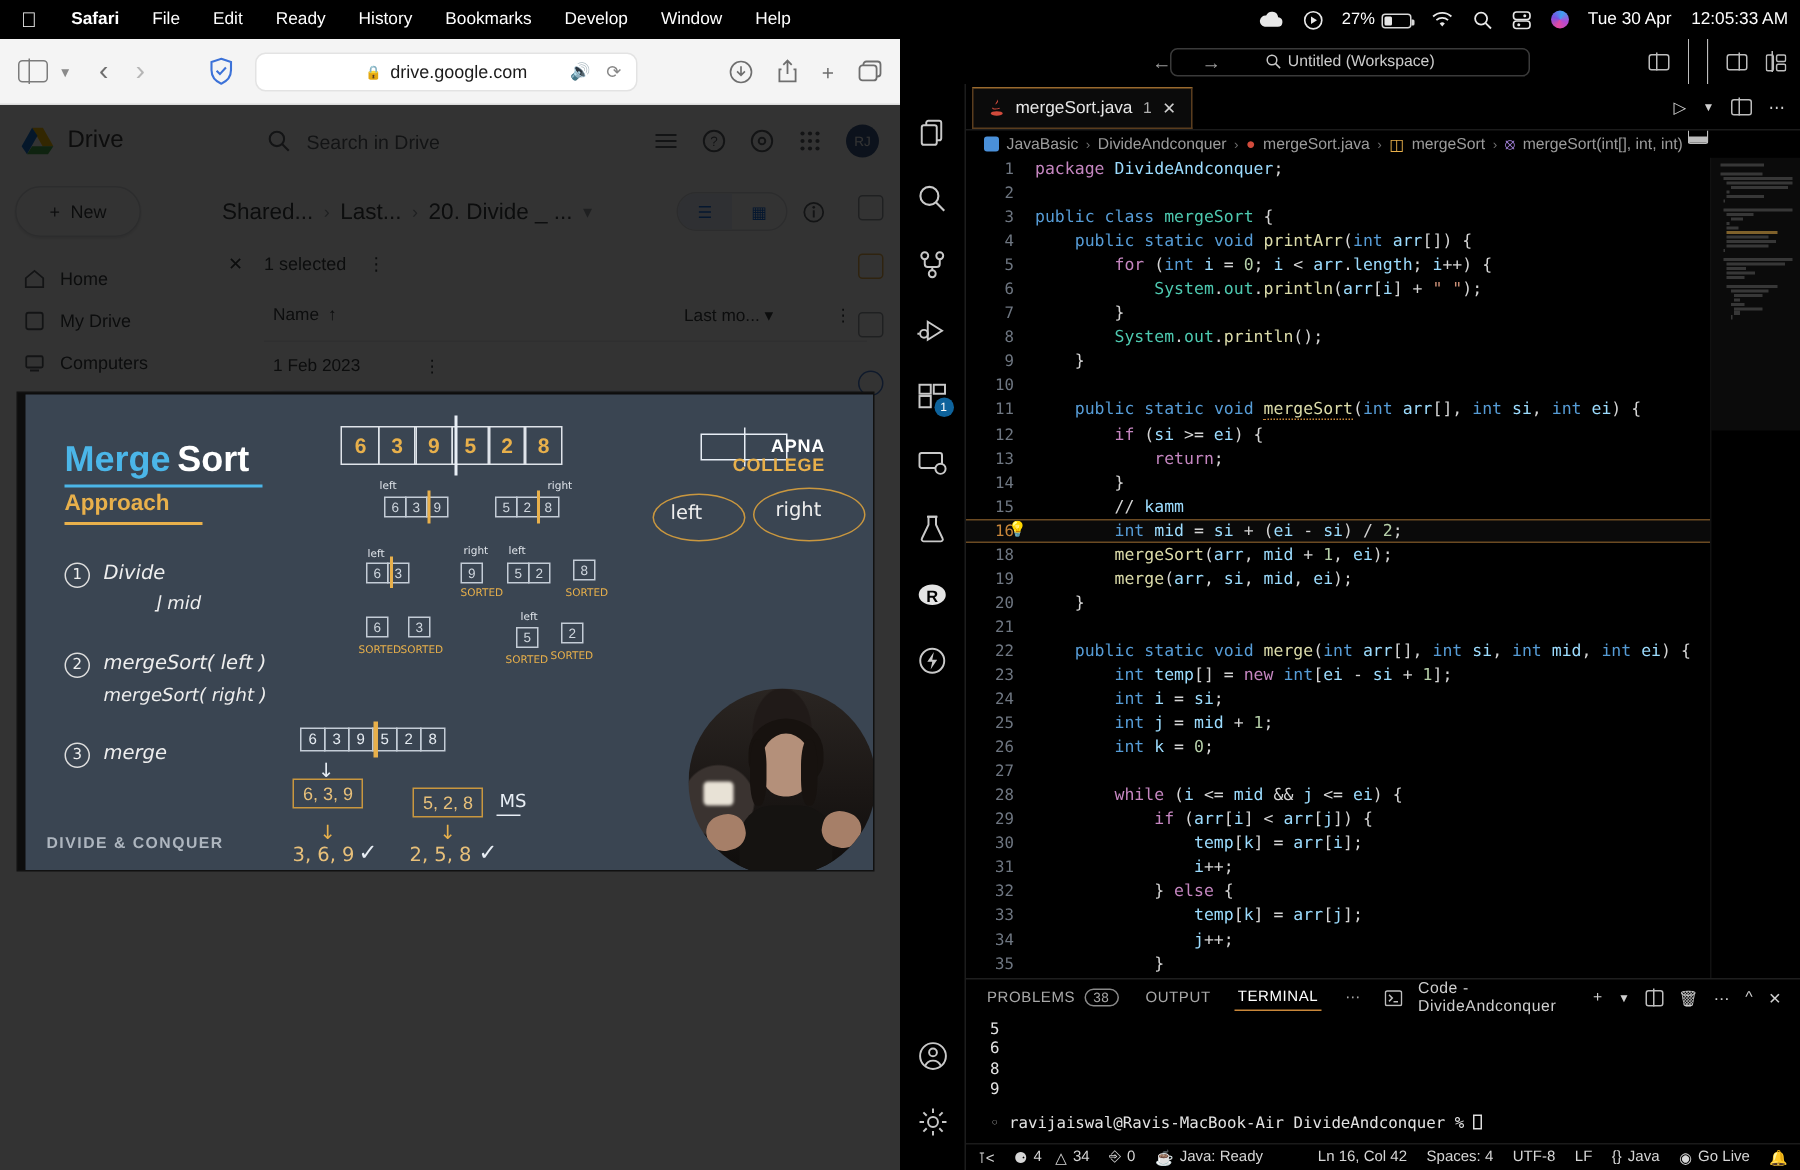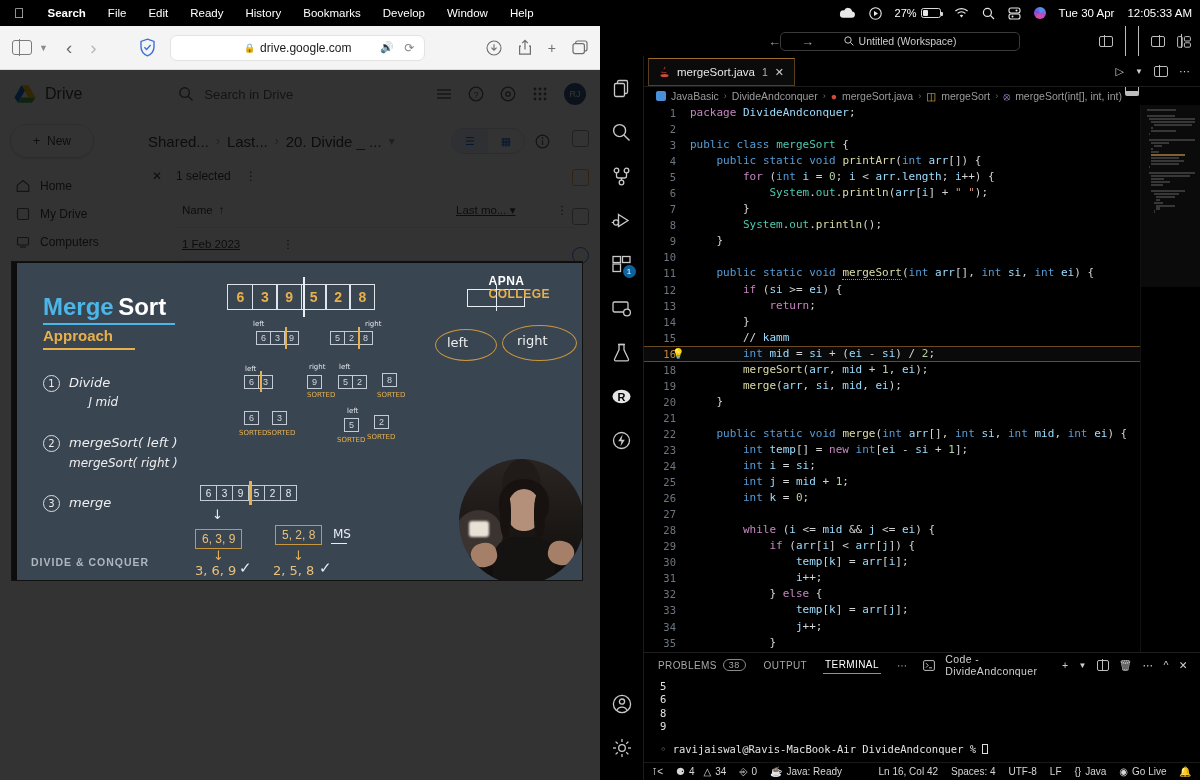--- a/index.html
+++ b/index.html
@@ -17,21 +17,21 @@
     background:#000; display:flex; align-items:center; color:#fff;
     font-size:11.5px; z-index:50;
   }
   .mb-left { display:flex; align-items:center; gap:0; padding-left:8px; }
   .mb-apple { font-size:14px; padding:0 12px 0 6px; line-height:1; }
   .mb-item { padding:0 11px; white-space:nowrap; }
   .mb-item.bold { font-weight:bold; }
   .mb-right { position:absolute; right:8px; top:0; height:26px; display:flex; align-items:center; gap:13px; }
   .mb-right .txt { font-size:11.5px; }
   .mb-ico { display:inline-flex; align-items:center; }
-  .batt { display:flex; align-items:center; gap:4px; }
+  .batt { display:flex; align-items:flex-end; gap:4px; }
   .batt-pct { font-size:11px; }
   .batt-body { width:20px; height:10px; border:1.2px solid #d8d8d8; border-radius:2.5px; position:relative; }
   .batt-body::after { content:""; position:absolute; right:-3px; top:3px; width:2px; height:4px; background:#d8d8d8; border-radius:0 1px 1px 0; }
   .batt-fill { position:absolute; left:1px; top:1px; bottom:1px; width:28%; background:#e6e6e6; border-radius:1px; }
   .siri-dot { width:12px; height:12px; border-radius:50%;
     background: conic-gradient(from 200deg, #e34aa0, #7a4ee0, #3ea0ef, #b14ad4, #e34aa0); }
 
   
   .safari {
     position:absolute; left:0; top:26px; width:600px; height:754px;
@@ -79,21 +79,21 @@
   .crumbs { display:flex; align-items:center; gap:7px; font-size:15px; color:#3c4043; padding:6px 0; }
   .crumbs .sep { color:#9aa0a6; font-size:12px; }
   .crumb-ctl { margin-left:auto; display:flex; align-items:center; gap:10px; }
   .viewtoggle { display:flex; border:1px solid #dadce0; border-radius:14px; overflow:hidden; height:26px; }
   .viewtoggle div { width:36px; display:flex;align-items:center;justify-content:center; font-size:11px; color:#1a73e8; }
   .viewtoggle .on { background:#e8f0fe; }
   .selbar { display:flex; align-items:center; gap:14px; font-size:12px; color:#3c4043; padding:9px 4px; border-bottom:1px solid transparent;}
   .filetable { width:100%; font-size:11.5px; color:#3c4043;margin-left:28px; }
   .ft-head { display:flex; align-items:center; padding:10px 6px; border-bottom:1px solid #e8eaed; }
   .ft-name { flex:1; display:flex; gap:6px; align-items:center;}
-  .ft-mod { width:96px;text-decoration:underline; }
+  .ft-mod { width:96px; }
   .ft-dots { width:20px; text-align:center; }
   .ft-row { display:flex; align-items:center; padding:9px 6px; border-radius:8px; }
   .ft-row.sel { background:#e8f0fe; }
   .vid-ico { width:13px;height:11px;background:#e8453c;border-radius:2px; margin-right:8px; flex:none;}
   .drive-rail { width:40px; display:flex; flex-direction:column; align-items:center; gap:22px; padding-top:12px; }
   .rail-ico { width:17px;height:17px; border-radius:3px; border:1.4px solid #9aa0a6; }
 
   
   .player {
     position:absolute; left:12px; top:236px; width:570px; height:318px;
@@ -104,21 +104,21 @@
   .pl-title { position:absolute; left:26px; top:30px; }
   .pl-title .ms1 { font-size:24px; font-weight:bold; color:#4bb6e8; }
   .pl-title .ms2 { font-size:24px; font-weight:bold; color:#fff; }
   .pl-underline { position:absolute; left:26px; top:60px; width:132px; height:2px; background:#4bb6e8; }
   .pl-approach { position:absolute; left:26px; top:64px; font-size:15px; font-weight:bold; color:#e8b04b; }
   .pl-appr-ul { position:absolute; left:26px; top:85px; width:92px; height:1.5px; background:#e8b04b; }
   .hand { font-family:"DejaVu Sans", sans-serif; color:#e9e9e9; }
   .pl-step { position:absolute; font-size:13px; color:#eee; font-style:italic; }
   .circnum { display:inline-flex; width:17px;height:17px;border:1.2px solid #ddd;border-radius:50%; align-items:center;justify-content:center; font-size:10px; margin-right:9px; font-style:normal;}
   .pl-footer { position:absolute; left:14px; bottom:12px; font-size:10.5px; font-weight:bold; color:#aeb6bf; letter-spacing:1px; }
-  .apna { position:absolute; right:32px; top:12px; line-height:1.05; }
+  .apna { position:absolute; right:32px; top:28px; text-align:right; line-height:1.05; }
   .apna .a1 { font-size:12px; font-weight:bold; color:#fff; letter-spacing:.5px;}
   .apna .a2 { font-size:12px; font-weight:bold; color:#e8b04b; letter-spacing:.5px;}
   .arr-row { position:absolute; display:flex; }
   .cell { border:1.6px solid #dfe4ea; width:26px;height:26px; display:flex;align-items:center;justify-content:center; font-size:14px;font-weight:bold;color:#e8b04b; margin-left:-1.6px; }
   .minicell { border:1px solid #c3ccd6; width:15px;height:14px;display:flex;align-items:center;justify-content:center;font-size:9px;color:#cfd6de;margin-left:-1px;}
   .divider { position:absolute; width:2px; background:#e8b04b; }
   .tinylabel { position:absolute; font-size:7px; color:#dfe4ea; }
   .goldbox { position:absolute; border:1.5px solid #c9973f; color:#e8c07a; font-size:12px; padding:2px 6px; }
   .webcam {
     position:absolute; right:-2px; bottom:-4px; width:125px; height:125px;
@@ -213,21 +213,21 @@
   svg { display:block; }
 </style>
 </head>
 <body>
 
 <div id="root">
 
   <div class="menubar">
     <div class="mb-left">
       <span class="mb-apple"></span>
-      <span class="mb-item bold">Search</span>
+      <span class="mb-item bold">Safari</span>
       <span class="mb-item">File</span>
       <span class="mb-item">Edit</span>
       <span class="mb-item">Ready</span>
       <span class="mb-item">History</span>
       <span class="mb-item">Bookmarks</span>
       <span class="mb-item">Develop</span>
       <span class="mb-item">Window</span>
       <span class="mb-item">Help</span>
     </div>
     <div class="mb-right">
@@ -491,21 +491,21 @@
         <span class="ms1">Merge</span>
         <span class="ms2">Sort</span>
       </div>
       <div class="pl-underline"></div>
       <div class="pl-approach">Approach</div>
       <div class="pl-appr-ul"></div>
 
       <div class="pl-step hand" style="left:26px; top:112px;">
         <span class="circnum">1</span><span>Divide</span>
       </div>
-      <div class="pl-step hand" style="left:70px; top:132px; font-size:12px;">
+      <div class="pl-step hand" style="left:86px; top:132px; font-size:12px;">
         ⌋&nbsp;<span>mid</span>
       </div>
       <div class="pl-step hand" style="left:26px; top:172px;">
         <span class="circnum">2</span><span>mergeSort( left )</span>
       </div>
       <div class="pl-step hand" style="left:52px; top:193px; font-size:12px;">mergeSort( right )</div>
       <div class="pl-step hand" style="left:26px; top:232px;">
         <span class="circnum">3</span><span>merge</span>
       </div>
 
@@ -578,21 +578,21 @@
         <span class="minicell" style="width:17px;height:16px;font-size:10px;color:#e6ecf2;">6</span>
         <span class="minicell" style="width:17px;height:16px;font-size:10px;color:#e6ecf2;">3</span>
         <span class="minicell" style="width:17px;height:16px;font-size:10px;color:#e6ecf2;">9</span>
         <span class="minicell" style="width:17px;height:16px;font-size:10px;color:#e6ecf2;">5</span>
         <span class="minicell" style="width:17px;height:16px;font-size:10px;color:#e6ecf2;">2</span>
         <span class="minicell" style="width:17px;height:16px;font-size:10px;color:#e6ecf2;">8</span>
       </div>
       <div class="divider" style="left:232px; top:218px; height:24px; width:3px;"></div>
       <div class="hand" style="position:absolute; left:195px; top:244px; color:#e8eef5; font-size:13px;">↓</div>
 
-      <div class="goldbox" style="left:178px; top:266px;">6, 3, 9</div>
+      <div class="goldbox" style="left:178px; top:256px;">6, 3, 9</div>
       <div class="goldbox" style="left:258px; top:262px;">5, 2, 8</div>
       <div class="hand" style="position:absolute; left:316px; top:264px; color:#e8eef5; font-size:12px;">MS</div>
       <div style="position:absolute; left:314px; top:280px; width:16px; height:1px; background:#e8eef5;"></div>
       <div class="hand" style="position:absolute; left:196px; top:285px; color:#e8b04b; font-size:13px;">↓</div>
       <div class="hand" style="position:absolute; left:276px; top:285px; color:#e8b04b; font-size:13px;">↓</div>
       <div class="hand" style="position:absolute; left:178px; top:300px; color:#e8c07a; font-size:13px;">3, 6, 9</div>
       <div class="hand" style="position:absolute; left:256px; top:300px; color:#e8c07a; font-size:13px;">2, 5, 8</div>
       <div style="position:absolute;left:222px;top:296px;color:#e8eef5;font-size:15px;">✓</div>
       <div style="position:absolute;left:302px;top:296px;color:#e8eef5;font-size:15px;">✓</div>
 

